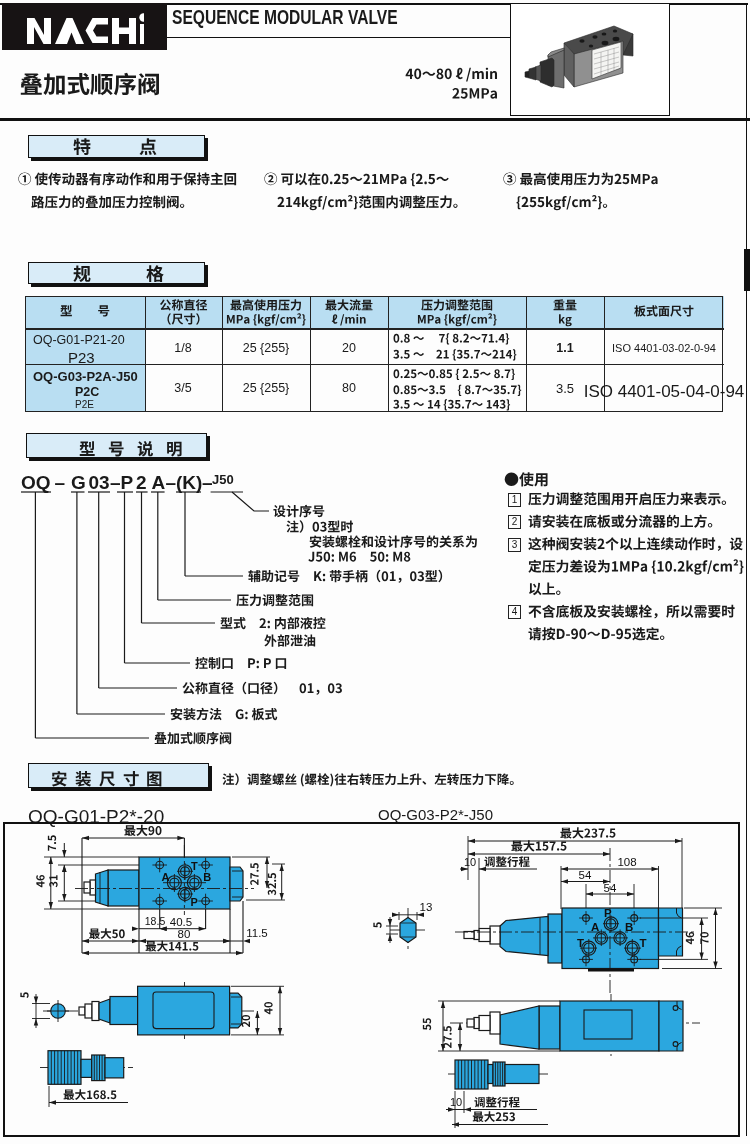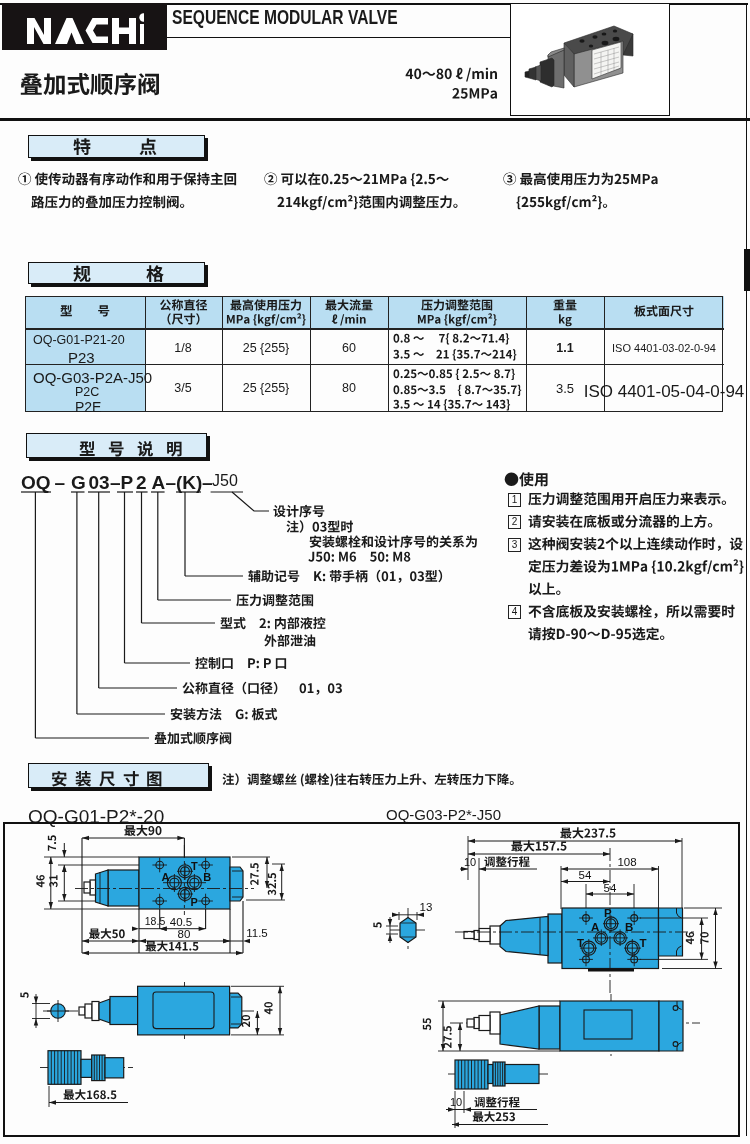--- a/index.html
+++ b/index.html
@@ -70,51 +70,51 @@
 <div class="abs" style="left:145px;top:296px;width:1.1px;height:116px;background:#222"></div>
 <div class="abs" style="left:222px;top:296px;width:1.1px;height:116px;background:#222"></div>
 <div class="abs" style="left:310px;top:296px;width:1.1px;height:116px;background:#222"></div>
 <div class="abs" style="left:388px;top:296px;width:1.1px;height:116px;background:#222"></div>
 <div class="abs" style="left:526px;top:296px;width:1.1px;height:116px;background:#222"></div>
 <div class="abs" style="left:604px;top:296px;width:1.1px;height:116px;background:#222"></div>
 <div class="abs" style="left:25px;top:328px;width:699px;height:1.6px;background:#222"></div>
 <div class="abs" style="left:25px;top:364px;width:699px;height:1.1px;background:#222"></div>
 <div class="lat" style="left:33px;top:333px;font-size:12.5px;font-weight:400;">OQ-G01-P21-20</div>
 <div class="lat" style="left:68px;top:349px;font-size:15px;font-weight:400;">P23</div>
-<div class="lat" style="left:33px;top:369px;font-size:15px;font-weight:400;">OQ-G03-P2A-J50</div>
-<div class="lat" style="left:75px;top:385px;font-size:12.5px;font-weight:400;text-align:right;">P2C</div>
-<div class="lat" style="left:75px;top:398.5px;font-size:14px;font-weight:400;">P2E</div>
+<div class="lat" style="left:33px;top:369px;font-size:13px;font-weight:700;">OQ-G03-P2A-J50</div>
+<div class="lat" style="left:75px;top:385px;font-size:12.5px;font-weight:700;text-align:right;">P2C</div>
+<div class="lat" style="left:75px;top:398.5px;font-size:10px;font-weight:400;">P2E</div>
 <div class="lat" style="left:183px;top:341px;font-size:12.5px;font-weight:400;transform:translateX(-50%);">1/8</div>
 <div class="lat" style="left:183px;top:381px;font-size:12.5px;font-weight:400;transform:translateX(-50%);">3/5</div>
 <div class="lat" style="left:266px;top:341px;font-size:12.5px;font-weight:400;transform:translateX(-50%);">25 {255}</div>
 <div class="lat" style="left:266px;top:381px;font-size:12.5px;font-weight:400;transform:translateX(-50%);">25 {255}</div>
-<div class="lat" style="left:349px;top:341px;font-size:12.5px;font-weight:400;transform:translateX(-50%);">60</div>
+<div class="lat" style="left:349px;top:341px;font-size:12.5px;font-weight:400;transform:translateX(-50%);">20</div>
 <div class="lat" style="left:349px;top:381px;font-size:12.5px;font-weight:400;transform:translateX(-50%);">80</div>
 <div class="lat" style="left:565px;top:341px;font-size:12.5px;font-weight:700;transform:translateX(-50%);">1.1</div>
 <div class="lat" style="left:565px;top:381px;font-size:13px;font-weight:400;transform:translateX(-50%);">3.5</div>
 <div class="lat" style="left:664px;top:342px;font-size:11px;font-weight:400;transform:translateX(-50%);text-align:center;">ISO 4401-03-02-0-94</div>
 <div class="lat" style="left:664px;top:382px;font-size:17px;font-weight:400;transform:translateX(-50%);">ISO 4401-05-04-0-94</div>
 <div class="lat" style="left:21px;top:471.5px;font-size:19px;font-weight:700;">OQ</div>
 <div class="lat" style="left:54.5px;top:471.5px;font-size:19px;font-weight:700;">–</div>
 <div class="lat" style="left:71px;top:471.5px;font-size:19px;font-weight:700;">G</div>
 <div class="lat" style="left:88.5px;top:471.5px;font-size:19px;font-weight:700;">03</div>
 <div class="lat" style="left:110px;top:471.5px;font-size:19px;font-weight:700;">–</div>
 <div class="lat" style="left:120.5px;top:471.5px;font-size:19px;font-weight:700;">P</div>
 <div class="lat" style="left:136px;top:471.5px;font-size:19px;font-weight:700;">2</div>
 <div class="lat" style="left:151.5px;top:471.5px;font-size:19px;font-weight:700;">A</div>
 <div class="lat" style="left:165.5px;top:471.5px;font-size:19px;font-weight:700;">–</div>
 <div class="lat" style="left:176px;top:471.5px;font-size:19px;font-weight:700;">(K)</div>
 <div class="lat" style="left:202px;top:471.5px;font-size:19px;font-weight:700;">–</div>
-<div class="lat" style="left:212px;top:471.5px;font-size:16px;font-weight:400;">J50</div>
+<div class="lat" style="left:212px;top:471.5px;font-size:13px;font-weight:700;">J50</div>
 <div class="abs" style="left:508px;top:492.5px;width:11px;height:12px;border:1.1px solid #222;font:10px 'Liberation Sans';text-align:center;line-height:12px">1</div>
 <div class="abs" style="left:508px;top:515px;width:11px;height:12px;border:1.1px solid #222;font:10px 'Liberation Sans';text-align:center;line-height:12px">2</div>
 <div class="abs" style="left:508px;top:537.5px;width:11px;height:12px;border:1.1px solid #222;font:10px 'Liberation Sans';text-align:center;line-height:12px">3</div>
 <div class="abs" style="left:508px;top:605px;width:11px;height:12px;border:1.1px solid #222;font:10px 'Liberation Sans';text-align:center;line-height:12px">4</div>
 <div class="lat" style="left:28px;top:806px;font-size:19px;font-weight:400;">OQ-G01-P2*-20</div>
-<div class="lat" style="left:378px;top:806px;font-size:15px;font-weight:400;margin-left:8px;">OQ-G03-P2*-J50</div>
+<div class="lat" style="left:378px;top:806px;font-size:15px;font-weight:400;">OQ-G03-P2*-J50</div>
 <svg class="abs" style="left:0;top:0" width="750" height="1144" viewBox="0 0 750 1144">
 <defs>
       <path id="g1" d="M281 627H713V586H281ZM281 740H713V700H281ZM166 818V508H833V818ZM372 377V337H240V377ZM42 63 52 -41 372 -7V-90H486V6L533 11L532 107L486 102V377H955V472H43V377H131V70ZM519 340V246H590L544 233C571 171 606 117 649 70C606 40 558 16 507 0C528 -21 555 -61 567 -86C625 -64 679 -35 727 1C778 -36 837 -65 904 -85C919 -56 951 -13 975 10C913 24 858 46 810 75C868 139 913 219 940 317L872 343L853 340ZM647 246H804C784 206 758 170 728 137C694 169 667 206 647 246ZM372 254V213H240V254ZM372 130V91L240 79V130Z"></path>
       <path id="g2" d="M432 849C431 767 432 674 422 580H56V456H402C362 283 267 118 37 15C72 -11 108 -54 127 -86C340 16 448 172 503 340C581 145 697 -2 879 -86C898 -52 938 1 968 27C780 103 659 261 592 456H946V580H551C561 674 562 766 563 849Z"></path>
       <path id="g3" d="M255 -14C402 -14 539 107 539 387C539 644 414 754 273 754C146 754 40 659 40 507C40 350 128 274 252 274C302 274 365 304 404 354C397 169 329 106 247 106C203 106 157 129 130 159L52 70C96 25 163 -14 255 -14ZM402 459C366 401 320 379 280 379C216 379 175 420 175 507C175 598 220 643 275 643C338 643 389 593 402 459Z"></path>
       <path id="g4" d="M295 -14C446 -14 546 118 546 374C546 628 446 754 295 754C144 754 44 629 44 374C44 118 144 -14 295 -14ZM295 101C231 101 183 165 183 374C183 580 231 641 295 641C359 641 406 580 406 374C406 165 359 101 295 101Z"></path>
       <path id="g5" d="M337 0H474V192H562V304H474V741H297L21 292V192H337ZM337 304H164L279 488C300 528 320 569 338 609H343C340 565 337 498 337 455Z"></path>
       <path id="g6" d="M316 -14C442 -14 548 82 548 234C548 392 459 466 335 466C288 466 225 438 184 388C191 572 260 636 346 636C388 636 433 611 459 582L537 670C493 716 427 754 336 754C187 754 50 636 50 360C50 100 176 -14 316 -14ZM187 284C224 340 269 362 308 362C372 362 414 322 414 234C414 144 369 97 313 97C251 97 201 149 187 284Z"></path>
       <path id="g7" d="M273 -14C415 -14 534 64 534 200C534 298 470 360 387 383V388C465 419 510 477 510 557C510 684 413 754 270 754C183 754 112 719 48 664L124 573C167 614 210 638 263 638C326 638 362 604 362 546C362 479 318 433 183 433V327C343 327 386 282 386 209C386 143 335 106 260 106C192 106 139 139 95 182L26 89C78 30 157 -14 273 -14Z"></path>
       <path id="g8" d="M82 0H527V120H388V741H279C232 711 182 692 107 679V587H242V120H82Z"></path>

